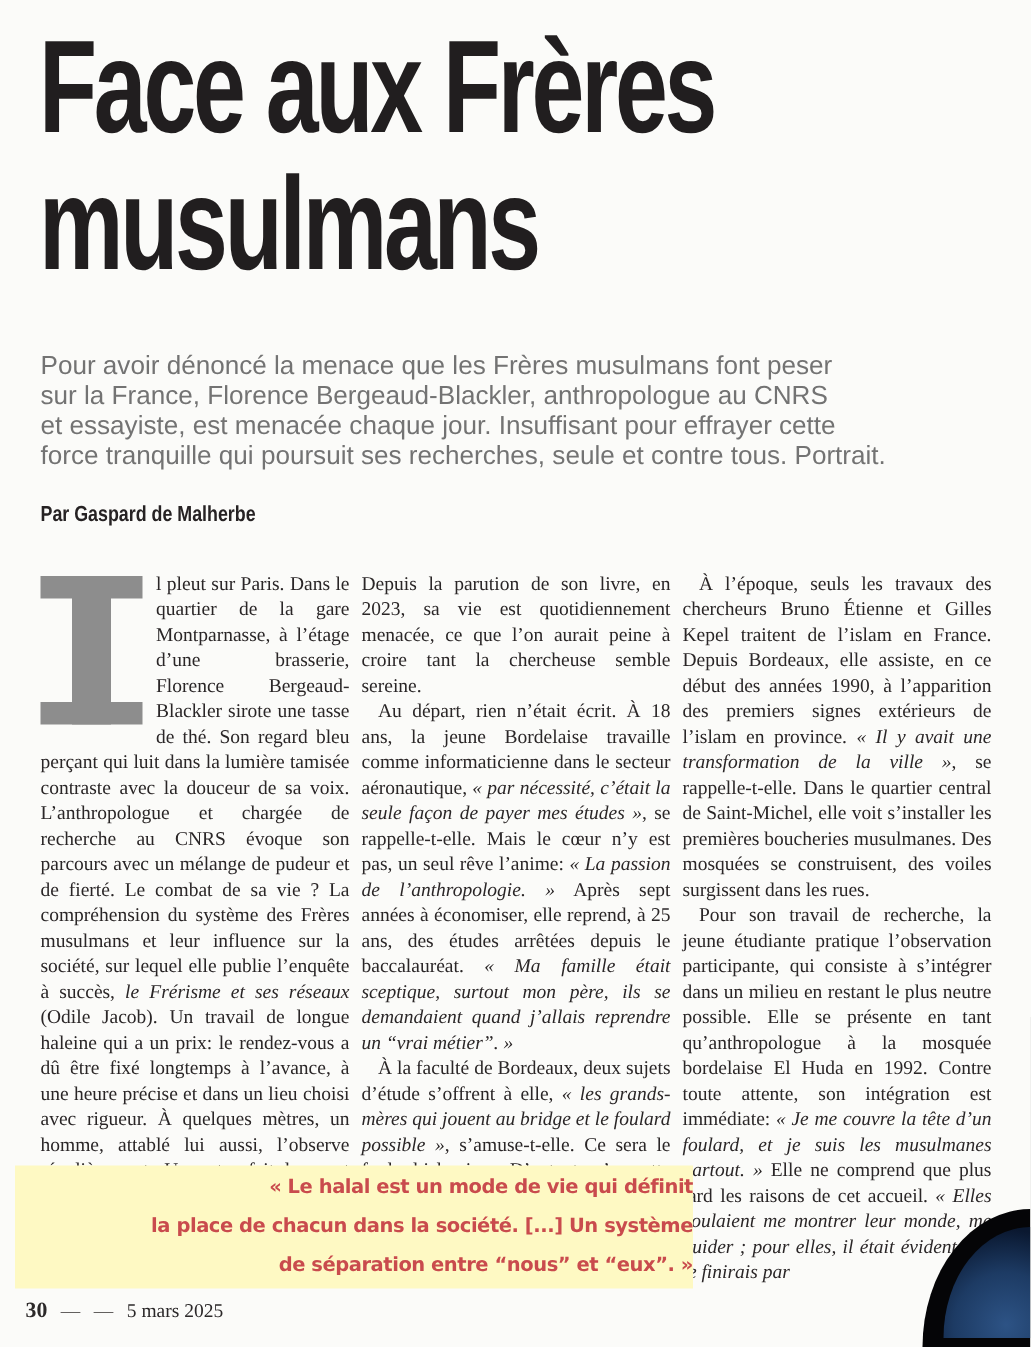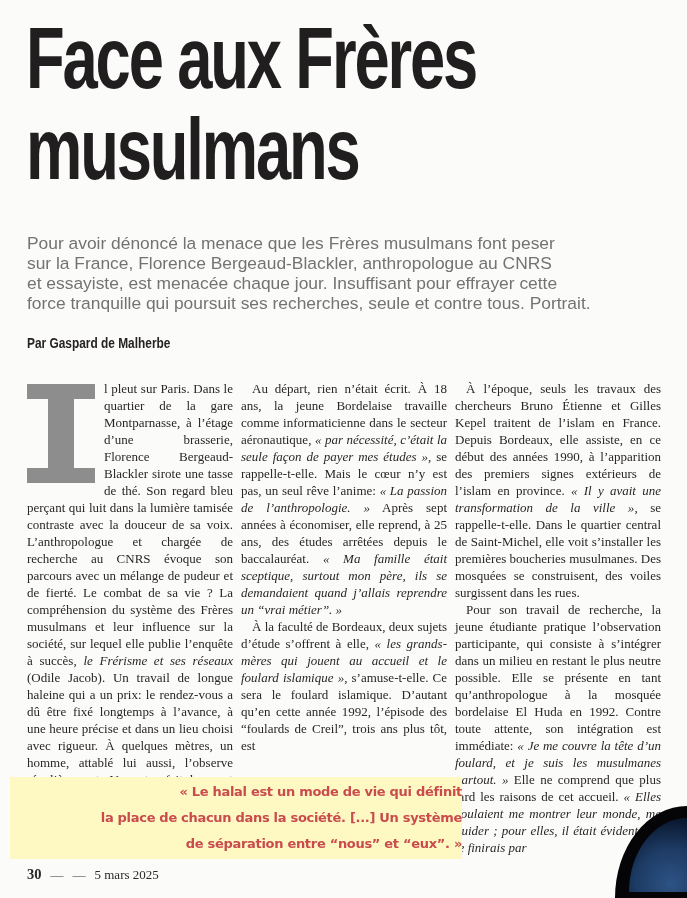--- a/index.html
+++ b/index.html
@@ -48,21 +48,21 @@
     transform:translateX(-50%);background:#8d8d8d;
   }
   .dropcap .letter{position:absolute;opacity:0;}
   .pullquote{
     position:absolute;left:10px;top:777px;width:452px;margin:0;padding:2px 0;
     text-align:right;font-family:"DejaVu Sans",sans-serif;font-weight:bold;
     font-size:13px;line-height:26px;letter-spacing:-0.3px;
     white-space:pre-line;background:#fef9c3;
   }
   .footer{
-    position:absolute;left:27px;top:866px;display:flex;gap:9px;
+    position:absolute;left:17px;top:866px;display:flex;gap:9px;
     align-items:baseline;font-size:13px;color:#2b2829;
   }
   .footer .pageno{font-weight:bold;font-size:14.5px;}
   .footer .mag{font-weight:bold;letter-spacing:1.2px;}
   .footer .dash{color:#5a5756;}
   .photo-corner{
     position:absolute;right:0;bottom:0;width:72px;height:92px;
     background:#050507;border-top-left-radius:100% 100%;
   }
   .photo-corner::after{
@@ -88,22 +88,23 @@
 
   <section class="col col-1">
     <div class="dropcap">
       <div class="stem"></div>
       <span class="letter">I</span>
     </div>
   <p class="para"><span>l pleut sur Paris. Dans le quartier de la gare Montparnasse, à l’étage d’une brasserie, Florence Bergeaud-Blackler sirote une tasse de thé. Son regard bleu perçant qui luit dans la lumière tamisée contraste avec la douceur de sa voix. L’anthropologue et chargée de recherche au CNRS évoque son parcours avec un mélange de pudeur et de fierté. Le combat de sa vie ? La compréhension du système des Frères musulmans et leur influence sur la société, sur lequel elle publie l’enquête à succès, </span><span class="it">le Frérisme et ses réseaux</span><span> (Odile Jacob). Un travail de longue haleine qui a un prix: le rendez-vous a dû être fixé longtemps à l’avance, à une heure précise et dans un lieu choisi avec rigueur. À quelques mètres, un homme, attablé lui aussi, l’observe régulièrement. Un autre fait les cent pas devant l’entrée de l’établissement. Ce sont deux policiers en civil qui l’accompagnent partout, tout le temps.</span></p>
     </section>
 
   <section class="col col-2">
+      <p class="para"><span>Depuis la parution de son livre, en 2023, sa vie est quotidiennement menacée, ce que l’on aurait peine à croire tant la chercheuse semble sereine.</span></p>
       <p class="para indent"><span>Au départ, rien n’était écrit. À 18 ans, la jeune Bordelaise travaille comme informaticienne dans le secteur aéronautique, </span><span class="it">« par nécessité, c’était la seule façon de payer mes études »</span><span>, se rappelle-t-elle. Mais le cœur n’y est pas, un seul rêve l’anime: </span><span class="it">« La passion de l’anthropologie. »</span><span> Après sept années à économiser, elle reprend, à 25 ans, des études arrêtées depuis le baccalauréat. </span><span class="it">« Ma famille était sceptique, surtout mon père, ils se demandaient quand j’allais reprendre un “vrai métier”. »</span></p>
-      <p class="para indent"><span>À la faculté de Bordeaux, deux sujets d’étude s’offrent à elle, </span><span class="it">« les grands-mères qui jouent au accueil et le foulard islamique »</span><span>, s’amuse-t-elle. Ce sera le foulard islamique. D’autant qu’en cette année 1992, l’épisode des “foulards de Creil”, trois ans plus tôt, est</span></p>
+      <p class="para indent"><span>À la faculté de Bordeaux, deux sujets d’étude s’offrent à elle, </span><span class="it">« les grands-mères qui jouent au bridge et le foulard possible »</span><span>, s’amuse-t-elle. Ce sera le foulard islamique. D’autant qu’en cette année 1992, l’épisode des “foulards de Creil”, trois ans plus tôt, est</span></p>
     </section>
 
   <section class="col col-3">
       <p class="para indent"><span>À l’époque, seuls les travaux des chercheurs Bruno Étienne et Gilles Kepel traitent de l’islam en France. Depuis Bordeaux, elle assiste, en ce début des années 1990, à l’apparition des premiers signes extérieurs de l’islam en province. </span><span class="it">« Il y avait une transformation de la ville »</span><span>, se rappelle-t-elle. Dans le quartier central de Saint-Michel, elle voit s’installer les premières boucheries musulmanes. Des mosquées se construisent, des voiles surgissent dans les rues.</span></p>
       <p class="para indent"><span>Pour son travail de recherche, la jeune étudiante pratique l’observation participante, qui consiste à s’intégrer dans un milieu en restant le plus neutre possible. Elle se présente en tant qu’anthropologue à la mosquée bordelaise El Huda en 1992. Contre toute attente, son intégration est immédiate: </span><span class="it">« Je me couvre la tête d’un foulard, et je suis les musulmanes partout. »</span><span> Elle ne comprend que plus tard les raisons de cet accueil. </span><span class="it">« Elles voulaient me montrer leur monde, me guider ; pour elles, il était évident que je finirais par</span></p>
     </section>
 
   <blockquote class="pullquote" style="color: rgb(201, 75, 77);">« Le halal est un mode de vie qui définit
 la place de chacun dans la société. [...] Un système
 de séparation entre “nous” et “eux”. »</blockquote>

